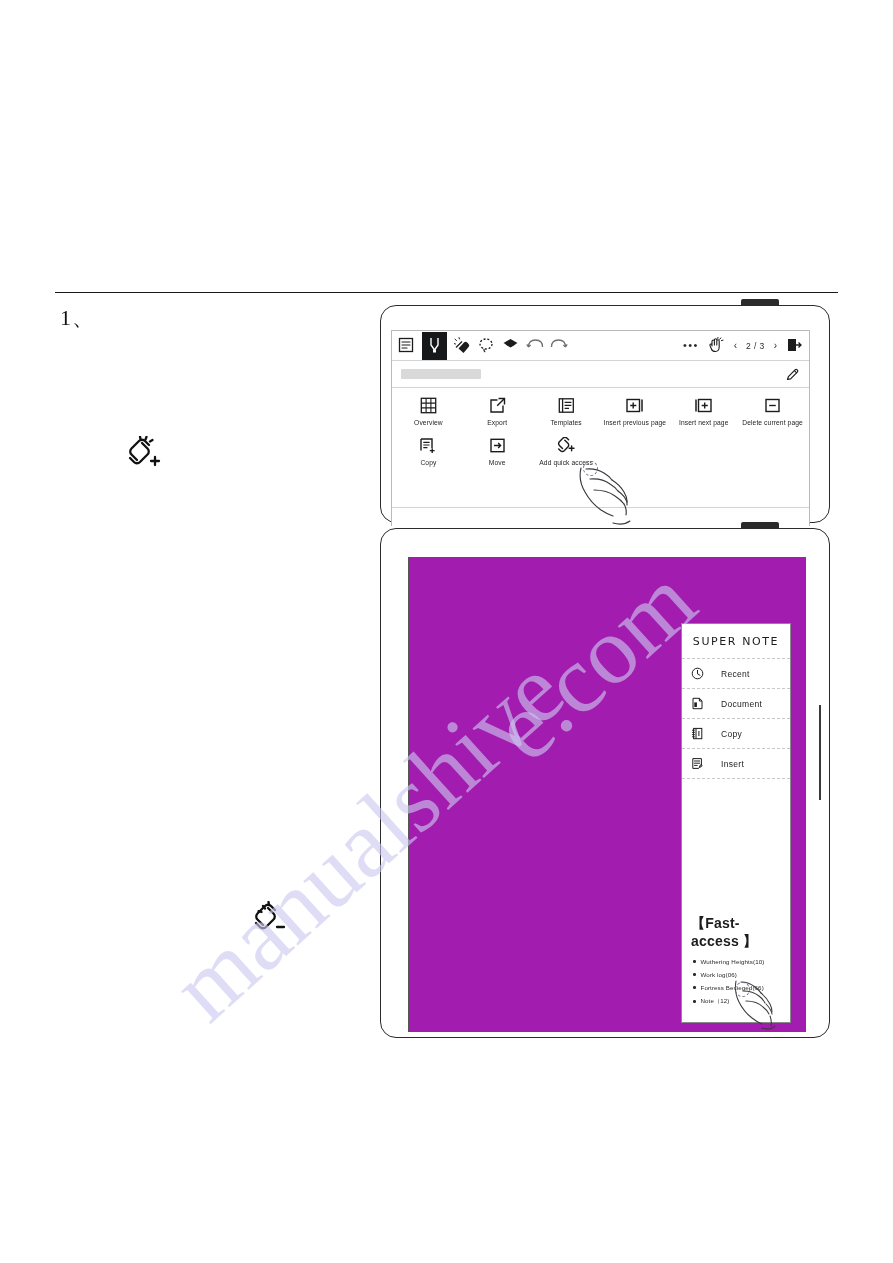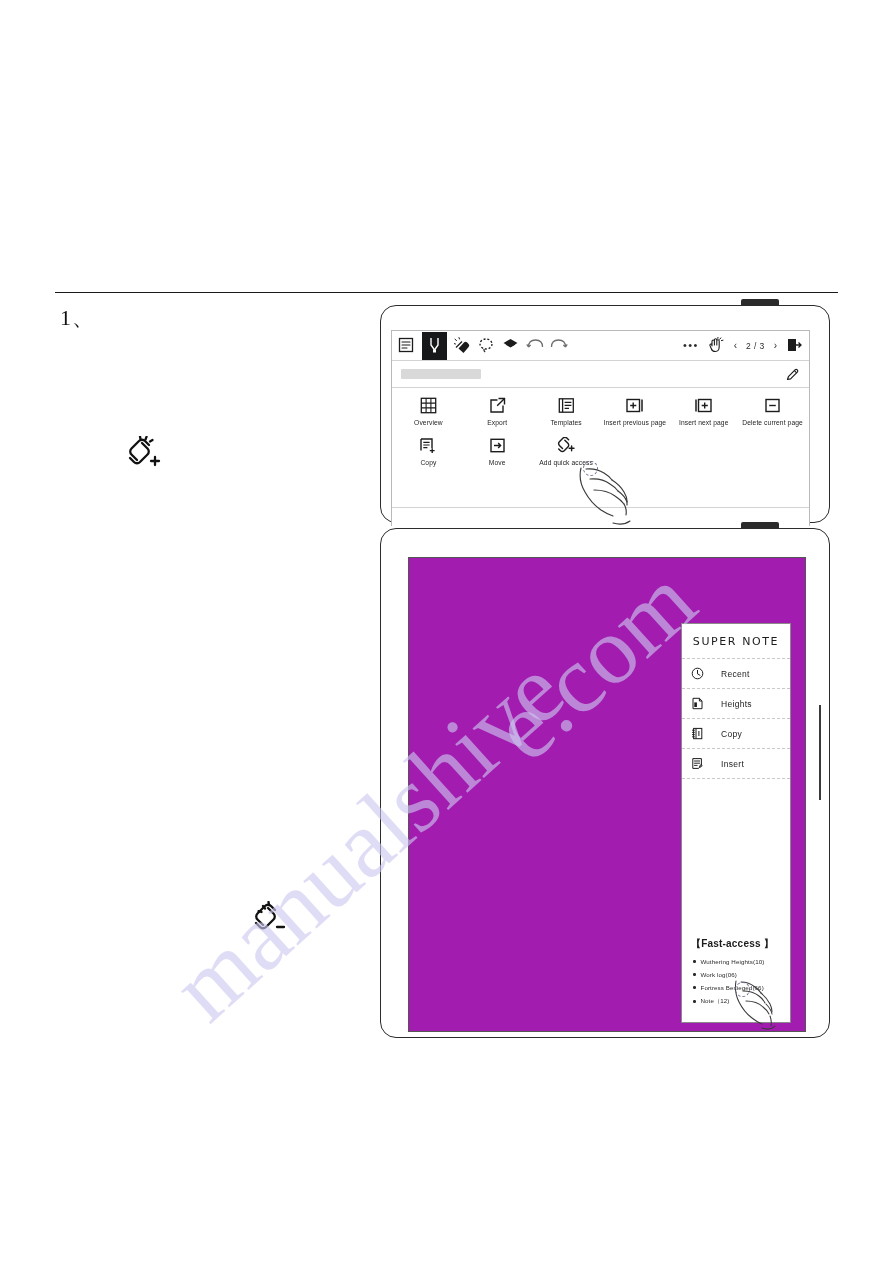--- a/index.html
+++ b/index.html
@@ -144,21 +144,21 @@
     border-bottom:1px dashed #c9c9c9;
   }
   .snitem{
     height:30px;display:flex;align-items:center;gap:17px;padding-left:9px;
     border-bottom:1px dashed #c9c9c9;box-sizing:border-box;
   }
   .snlabel{font-size:8.5px;color:#1c1c1c;letter-spacing:.3px;}
 
   .fastwrap{position:absolute;left:9px;bottom:10px;right:8px;}
   .fasttitle{
-    font-size:10px;color:#1c1c1c;font-weight:bold;letter-spacing:.2px;
+    font-size:14px;color:#1c1c1c;font-weight:bold;letter-spacing:.2px;
     margin-bottom:7px;
   }
   .fitem{
     display:flex;align-items:center;gap:5px;
     font-size:6.2px;color:#2a2a2a;margin-bottom:6px;letter-spacing:.1px;
   }
   .fbullet{
     width:2.5px;height:2.5px;background:#2a2a2a;border-radius:50%;
     flex:none;margin-left:2px;
   }
@@ -466,21 +466,21 @@
     </div>
 
     <div class="snitem">
       <span>
         <svg width="13" height="13" viewBox="0 0 13 13">
           <path d="M2 1.3 H8.4 L11 3.9 V11.7 H2 Z" fill="none" stroke="#1c1c1c" stroke-width="1"></path>
           <path d="M8.4 1.3 V4 H11" fill="none" stroke="#1c1c1c" stroke-width="1"></path>
           <rect x="3.3" y="5.4" width="2.6" height="4.6" fill="#1c1c1c"></rect>
         </svg>
       </span>
-      <span class="snlabel">Heights</span>
+      <span class="snlabel">Document</span>
     </div>
 
     <div class="snitem">
       <span>
         <svg width="13" height="13" viewBox="0 0 13 13">
           <rect x="2.6" y="1.4" width="8.2" height="10.3" fill="none" stroke="#1c1c1c" stroke-width="1"></rect>
           <path d="M5 1.4 V11.7" stroke="#1c1c1c" stroke-width="1"></path>
           <g stroke="#1c1c1c" stroke-width="0.9" stroke-linecap="round">
             <path d="M1.4 3.2 H3.4 M1.4 5.4 H3.4 M1.4 7.6 H3.4 M1.4 9.8 H3.4"></path>
           </g>

